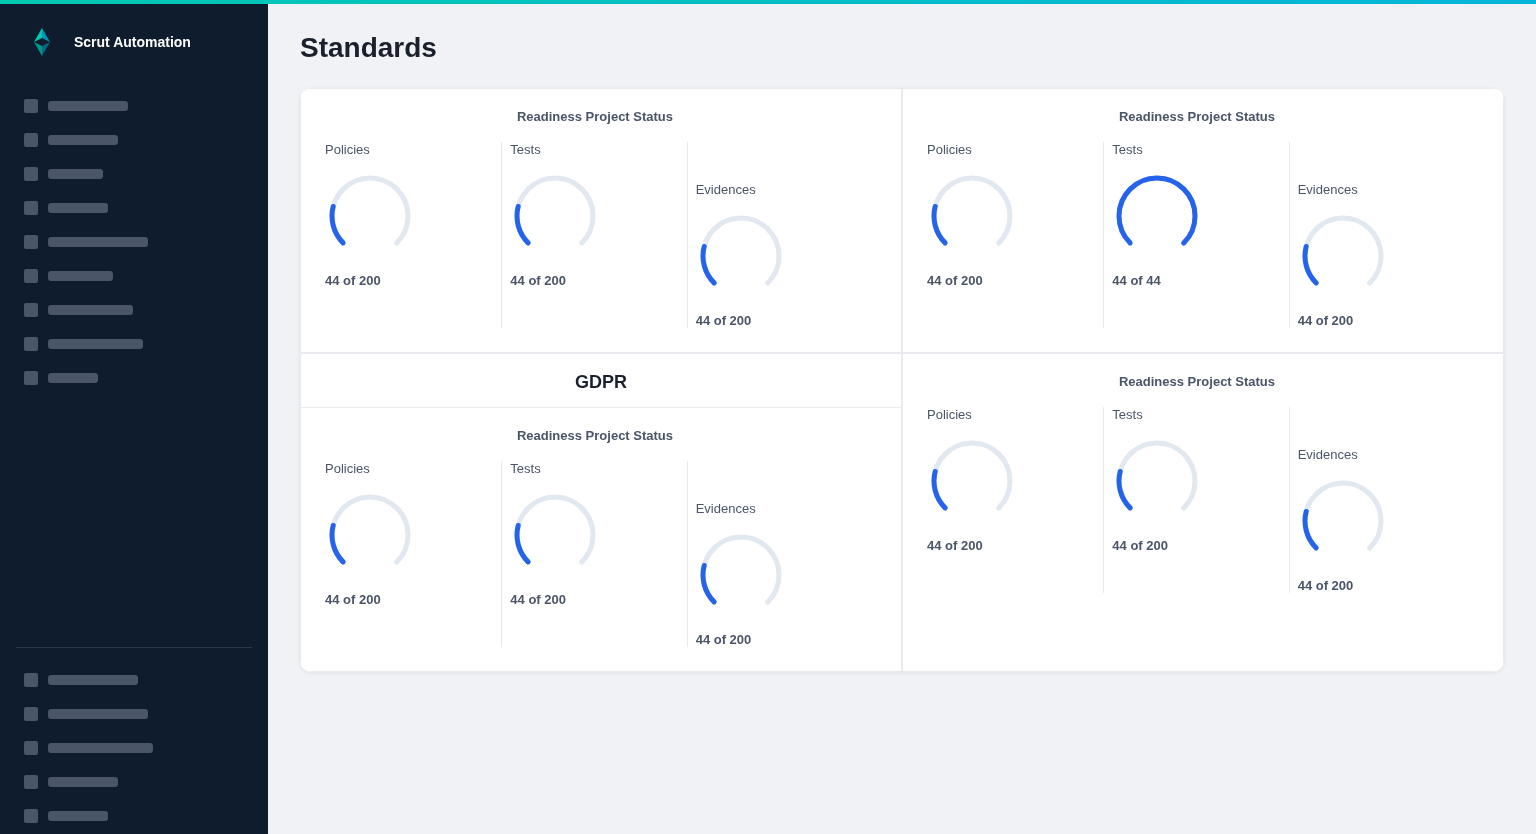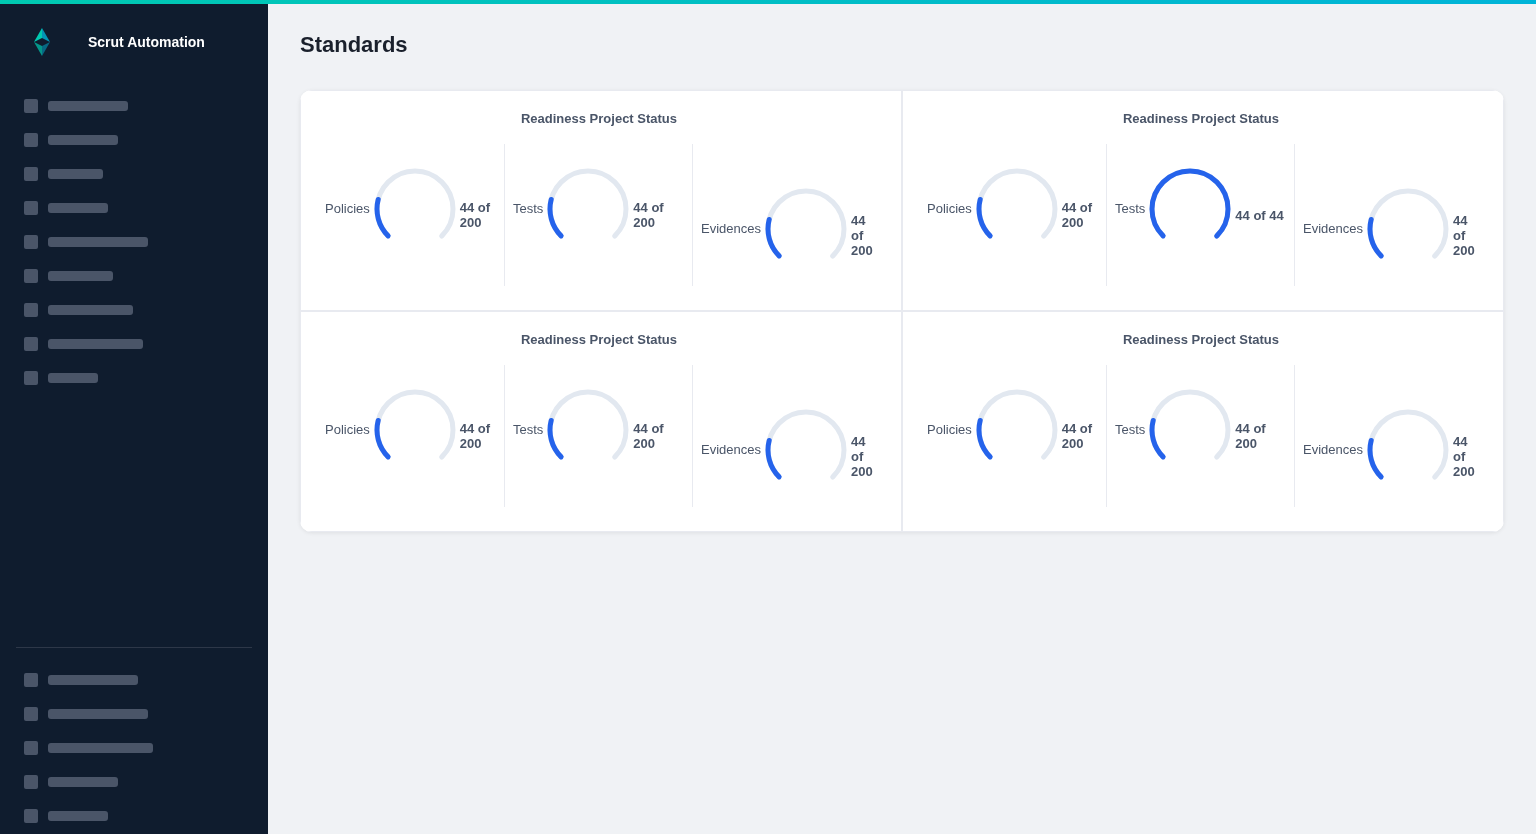--- a/index.html
+++ b/index.html
@@ -30,21 +30,21 @@
       padding-top: 4px;
       display: flex;
       flex-direction: column;
       overflow: hidden;
     }
 
     .logo-area {
       display: flex;
       align-items: center;
       padding: 20px 24px 30px 24px;
-      gap: 28px;
+      gap: 14px;
     }
 
     .logo-icon {
       width: 36px;
       height: 36px;
     }
 
     .logo-text {
       color: #ffffff;
       font-size: 14px;
@@ -92,24 +92,24 @@
 
     
     .main {
       flex: 1;
       background: #f0f2f5;
       overflow-y: auto;
       padding: 32px 32px 32px 32px;
     }
 
     .page-title {
-      font-size: 22px;
+      font-size: 28px;
       font-weight: 600;
       color: #1a202c;
-      margin-bottom: 32px;
+      margin-bottom: 24px;
     }
 
     .standards-grid {
       display: grid;
       grid-template-columns: 1fr 1fr;
       gap: 0;
       background: #ffffff;
       border-radius: 12px;
       overflow: hidden;
       box-shadow: 0 1px 4px rgba(0,0,0,0.08);
@@ -127,40 +127,40 @@
       text-align: center;
     }
 
     .standard-title {
       font-size: 18px;
       font-weight: 700;
       color: #1a202c;
     }
 
     .standard-body {
-      padding: 20px 20px 24px 16px;
+      padding: 20px 28px 24px 16px;
     }
 
     .readiness-label {
       text-align: center;
       font-size: 13px;
       font-weight: 600;
       color: #4a5568;
       margin-bottom: 18px;
     }
 
     .metrics-row {
       display: grid;
       grid-template-columns: 1fr 1fr 1fr;
       gap: 0;
     }
 
     .metric-item {
       display: flex;
-      align-items: center;
+      flex-direction: column;
       padding: 0 8px;
       border-right: 1px solid #e8eaf0;
     }
 
     .metric-item:last-child {
       border-right: none;
       margin-top: 40px;
     }
 
     .metric-label {
@@ -340,20 +340,21 @@
     <circle cx="45" cy="45" r="38" fill="none" stroke="#e2e8f0" stroke-width="5" stroke-dasharray="179.0707812546182 59.690260418206066" stroke-linecap="round"></circle>
 
     <circle cx="45" cy="45" r="38" fill="none" stroke="#2563eb" stroke-width="5" stroke-dasharray="39.39557187601601 199.36546979680827" stroke-linecap="round"></circle>
   </svg></div>
               <div class="metric-value">44 of 200</div>
             </div>
           </div>
         </div>
       </div>
       <div class="standard-card">
+        <div class="standard-header"><span class="standard-title">GDPR</span></div>
         <div class="standard-body">
           <div class="readiness-label">Readiness Project Status</div>
           <div class="metrics-row">
             <div class="metric-item">
               <div class="metric-label">Policies</div>
               <div class="donut-container"><svg width="90" height="90" viewBox="0 0 90 90" style="transform:rotate(135deg)">
 
     <circle cx="45" cy="45" r="38" fill="none" stroke="#e2e8f0" stroke-width="5" stroke-dasharray="179.0707812546182 59.690260418206066" stroke-linecap="round"></circle>
 
     <circle cx="45" cy="45" r="38" fill="none" stroke="#2563eb" stroke-width="5" stroke-dasharray="39.39557187601601 199.36546979680827" stroke-linecap="round"></circle>

